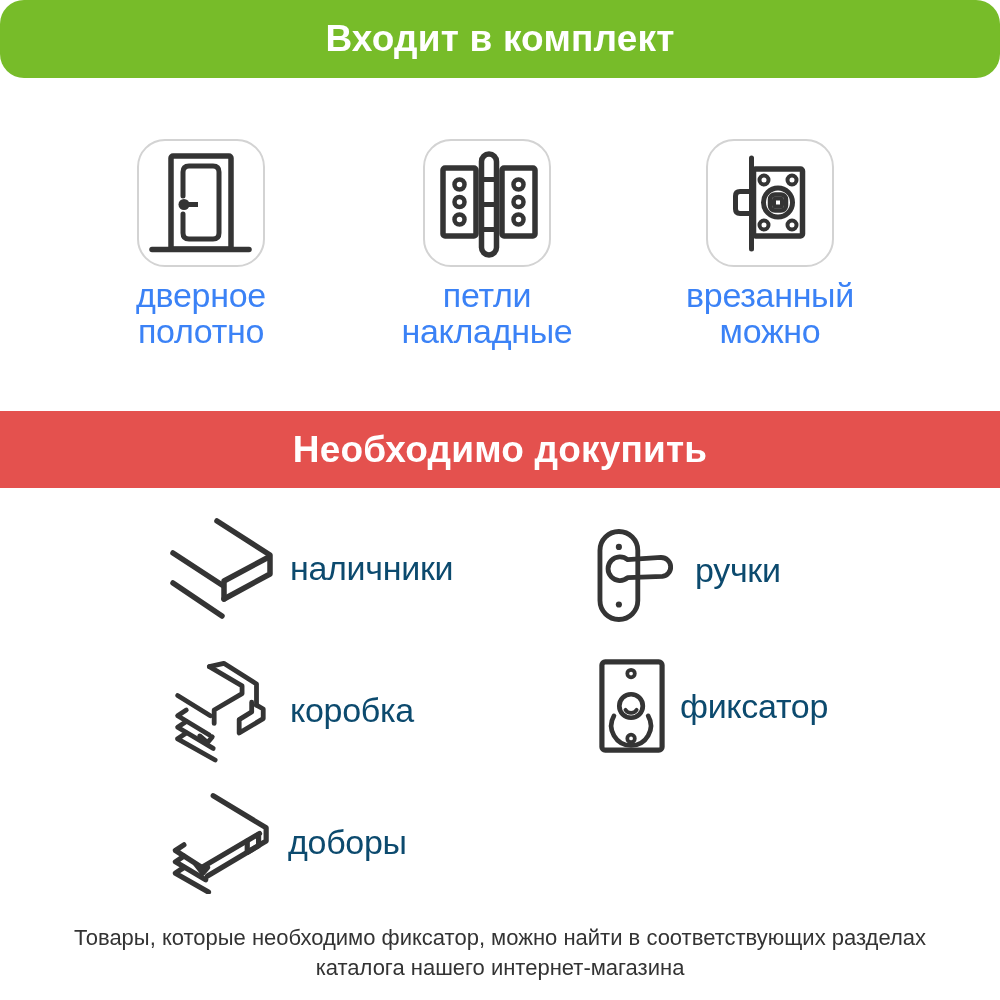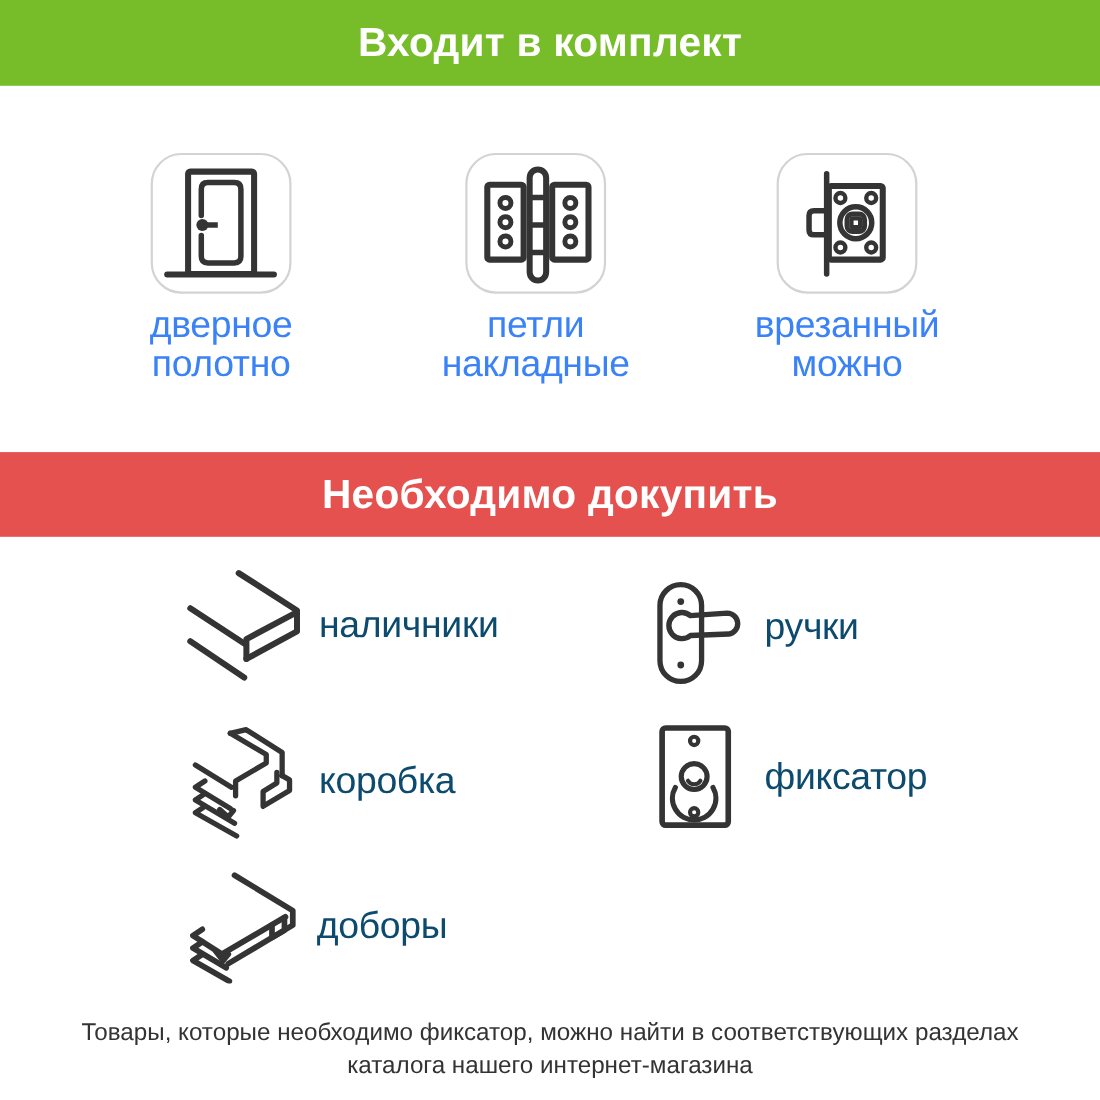--- a/index.html
+++ b/index.html
@@ -1,20 +1,20 @@
 <!DOCTYPE html>
 <html><head>
 <meta charset="utf-8">
 <style>
   html,body{margin:0;padding:0;background:#fff;}
   #page{position:relative;width:1000px;height:1000px;background:#ffffff;overflow:hidden;
         font-family:"Liberation Sans","DejaVu Sans",sans-serif;}
   .banner{position:absolute;left:0;width:1000px;display:flex;align-items:center;justify-content:center;}
   .banner span{color:#ffffff;font-weight:700;font-size:37px;letter-spacing:.2px;}
-  #banner-included{top:0;height:78px;background:#77bc29;}
+  #banner-included{top:0;height:78px;background:#77bc29;border-radius:24px;}
   #banner-buy{top:411px;height:77px;background:#e4514e;}
 
   .card{position:absolute;width:128px;height:128px;box-sizing:border-box;
         border:2.5px solid #d3d3d3;border-radius:28px;background:#fff;}
   .card svg{position:absolute;left:0;top:0;}
 
   .kit-label{position:absolute;width:260px;text-align:center;color:#3b82f6;
              font-size:34px;line-height:36px;letter-spacing:-.3px;}
   .kit-label .ln{display:block;}
 
@@ -138,21 +138,21 @@
   </div>
 
   <svg class="buy-icon" style="left:599px;top:659px;" width="66" height="94" viewBox="0 0 70 100">
     <rect class="o" x="3" y="3" width="64" height="94" rx="3.5" stroke-width="5.5"></rect>
     <circle class="o" cx="34" cy="15.5" r="4" stroke-width="4"></circle>
     <circle class="o" cx="34" cy="84.5" r="4" stroke-width="4"></circle>
     <path d="M15.8 60.5 A21 21 0 1 0 52.2 60.5" stroke-width="5" stroke-linecap="round"></path>
     <circle class="o" cx="34" cy="50" r="12.5" stroke-width="5"></circle>
     <path d="M28 54 A7 7 0 0 0 40 54" stroke-width="4" stroke-linecap="round"></path>
   </svg>
-  <div class="buy-label" style="left:695px;top:706px;">
+  <div class="buy-label" style="left:680px;top:706px;">
     <span class="ln">фиксатор</span>
 
   </div>
 
   <svg class="buy-icon" style="left:164px;top:790px;" width="106" height="104" viewBox="0 0 112 110">
     <g stroke-width="5.5" stroke-linecap="round" stroke-linejoin="round">
       <path d="M52 6 L108 40 V54 L46 91"></path>
       <path d="M101 46 L38 83"></path>
       <path d="M88 54 V66 L100 59 V47"></path>
       <path d="M21 58 L12 64 L40 82"></path>

